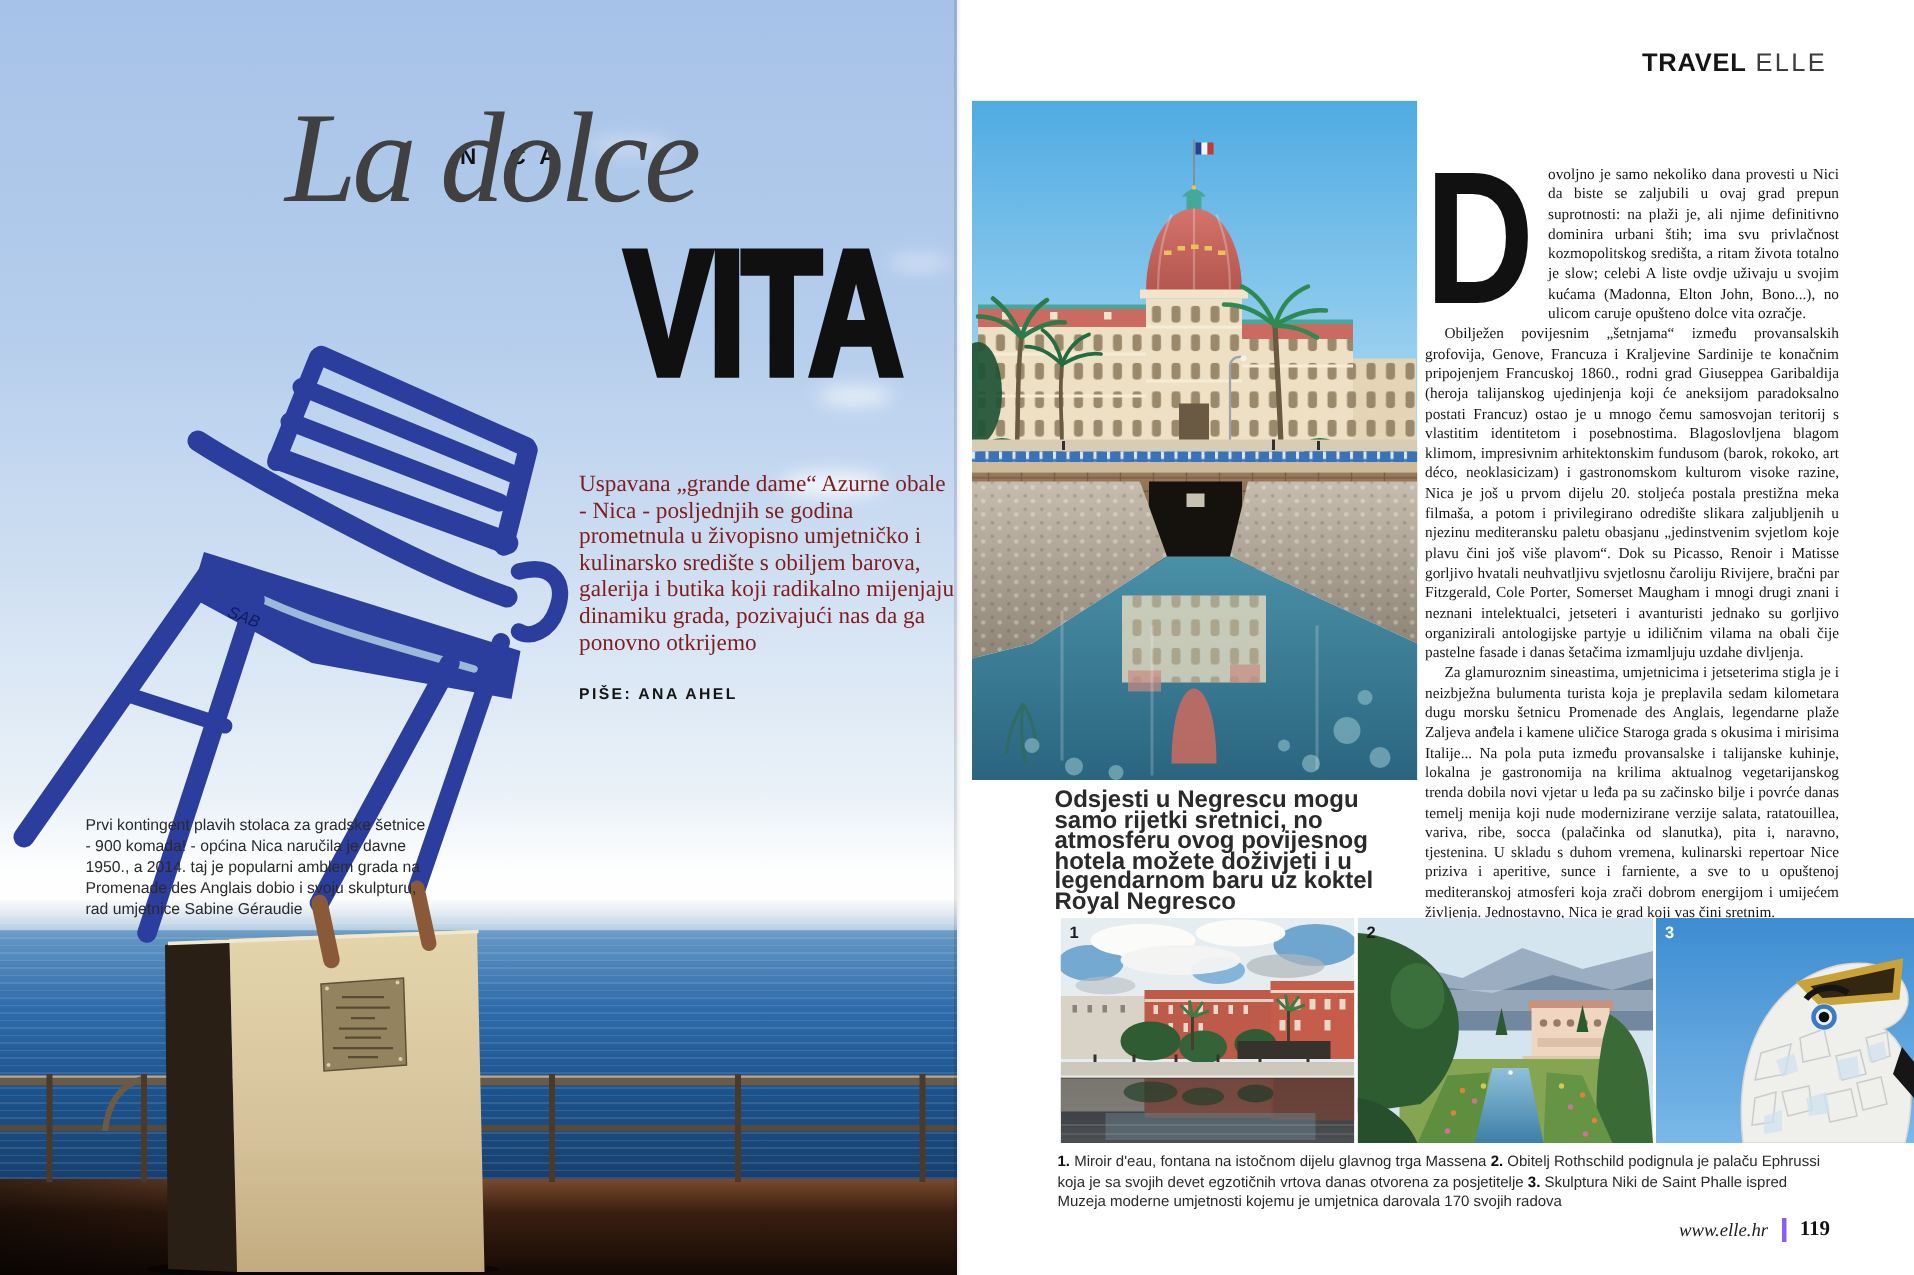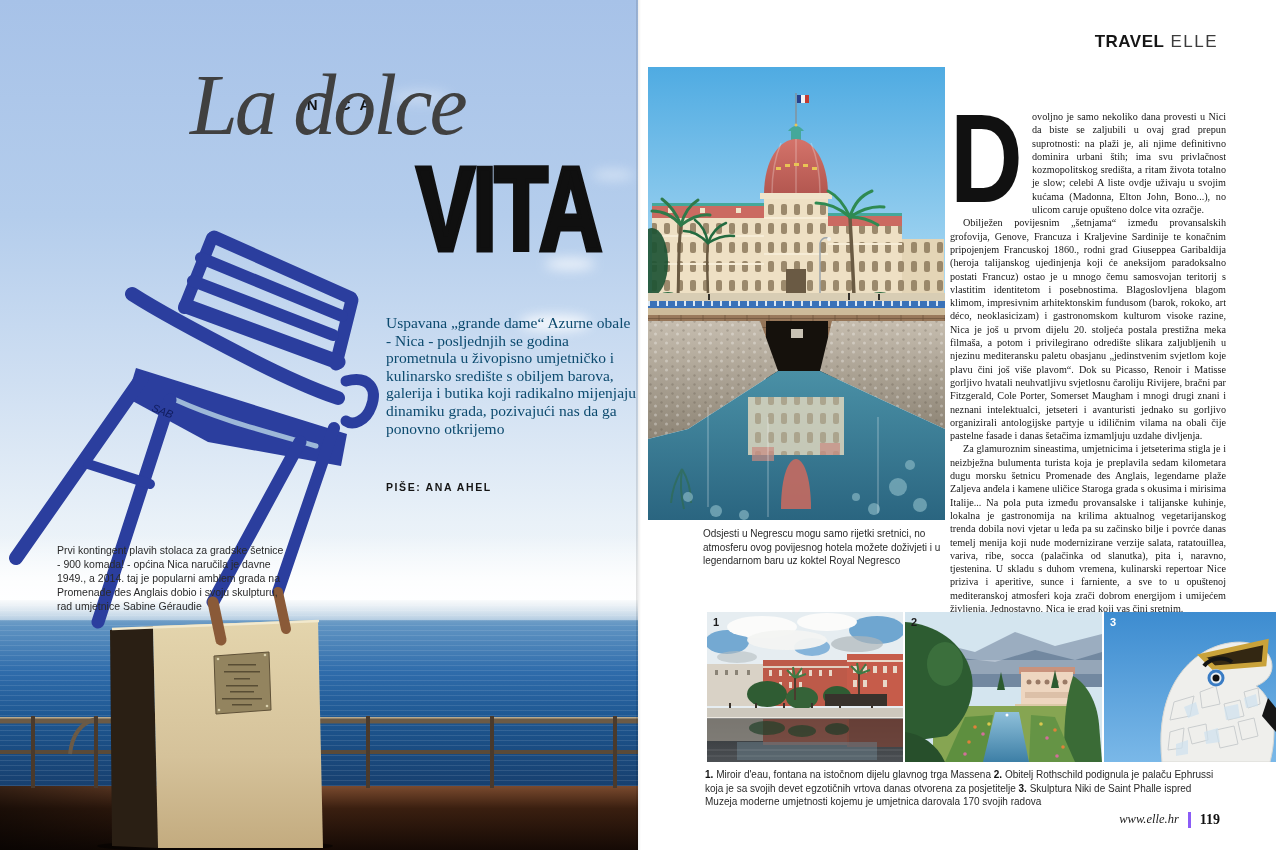--- a/index.html
+++ b/index.html
@@ -24,50 +24,50 @@
   
   .kicker{position:absolute;left:193px;top:56px;width:300px;text-align:center;z-index:5;
           font-weight:bold;font-size:15px;letter-spacing:9px;color:#121212;margin-top:40px;}
   .title-script{position:absolute;left:190px;top:62px;z-index:5;white-space:nowrap;
           font-family:"Liberation Serif",serif;font-style:italic;font-size:86px;line-height:1;
           letter-spacing:-3px;color:#404040;}
   .title-block{position:absolute;left:320px;top:150px;width:312px;text-align:center;z-index:5;}
   .title-block span{display:inline-block;font-weight:bold;font-size:118px;line-height:1;letter-spacing:-3px;
           color:#101010;-webkit-text-stroke:5px #101010;transform:scaleX(.74);transform-origin:100% 50%;}
   .deck-text{position:absolute;left:386px;top:314px;width:252px;z-index:5;
-          font-family:"Liberation Serif",serif;font-size:15.5px;line-height:17.6px;color:#0c4a6e;}
+          font-family:"Liberation Serif",serif;font-size:15.5px;line-height:17.6px;color:#7f1d1d;}
   .byline{position:absolute;left:386px;top:457px;z-index:5;font-weight:bold;font-size:10.5px;
-          letter-spacing:1.6px;color:#151515;margin-top:24px;}
+          letter-spacing:1.6px;color:#151515;}
   .left-caption{position:absolute;left:57px;top:543px;width:230px;z-index:5;
           font-size:10.5px;line-height:14px;color:#2a2a2a;}
   
   .right-page{position:absolute;left:638px;top:0;width:638px;height:850px;background:var(--page-bg);}
   .gutter{position:absolute;left:636px;top:0;width:5px;height:850px;z-index:6;
           background:linear-gradient(90deg,rgba(0,0,0,.12),rgba(0,0,0,0));}
   .header{position:absolute;top:32px;right:58px;z-index:5;font-size:17px;color:#151515;}
   .header .sec{font-weight:bold;letter-spacing:.5px;}
   .header .brand{font-weight:normal;letter-spacing:1.5px;margin-left:6px;color:#3c3c3c;}
   .negresco{position:absolute;left:10px;top:67px;width:297px;height:453px;overflow:hidden;}
-  .negresco-caption{position:absolute;left:65px;top:527px;width:248px;font-size:10px;line-height:13.5px;color:#2a2a2a;}
+  .negresco-caption{position:absolute;left:65px;top:527px;width:248px;font-size:16px;line-height:13.5px;color:#2a2a2a;font-weight:bold;}
   .article{position:absolute;left:312px;top:110px;width:276px;z-index:1;
            font-family:"Liberation Serif",serif;font-size:10.2px;line-height:13.3px;color:var(--ink);
            text-align:justify;}
   .article p{margin:0;}
   .article p + p{text-indent:13px;}
   .dropcap{float:left;width:76px;height:92px;margin:4px 6px 0 0;
            font-family:"Liberation Sans",sans-serif;font-weight:bold;font-size:126px;line-height:90px;
            transform:scaleX(.8);transform-origin:0 0;color:#111;}
   .strip-photo{position:absolute;top:612px;height:150px;overflow:hidden;z-index:2;}
   .sp1{left:69px;width:196px;} .sp2{left:267px;width:197px;} .sp3{left:466px;width:172px;}
   .photo-num{position:absolute;top:4px;left:6px;font-weight:bold;font-size:11px;z-index:3;}
   .num-dark{color:#1c1c1c;} .num-white{color:#ffffff;}
   .strip-caption{position:absolute;left:67px;top:768px;width:518px;z-index:2;
            font-size:10px;line-height:13.5px;color:#2a2a2a;}
   .strip-caption b{font-weight:bold;color:#111;}
-  .footer{position:absolute;top:812px;right:56px;display:flex;align-items:flex-start;z-index:5;}
+  .footer{position:absolute;top:812px;right:56px;display:flex;align-items:center;z-index:5;}
   .site{font-family:"Liberation Serif",serif;font-style:italic;font-size:12.5px;color:#1a1a1a;}
   .pagenum{font-family:"Liberation Serif",serif;font-weight:bold;font-size:14px;color:#111;
            border-left:3px solid #8b5cf6;margin-left:9px;padding-left:9px;}
   svg{display:block;}
 </style>
 </head>
 <body>
 
 <div class="spread">
 
@@ -143,21 +143,21 @@
       <text x="152" y="183" transform="rotate(21 152 180)" font-size="11" font-style="italic" fill="#101c5e">SAB</text>
     </svg>
 
     <div class="kicker">NICA</div>
     <div class="title-script">La dolce</div>
     <div class="title-block">
       <span>VITA</span>
     </div>
     <div class="deck-text">Uspavana „grande dame“ Azurne obale - Nica - posljednjih se godina prometnula u živopisno umjetničko i kulinarsko središte s obiljem barova, galerija i butika koji radikalno mijenjaju dinamiku grada, pozivajući nas da ga ponovno otkrijemo</div>
     <div class="byline">PIŠE: ANA AHEL</div>
-    <div class="left-caption">Prvi kontingent plavih stolaca za gradske šetnice - 900 komada! - općina Nica naručila je davne 1949., a 2014. taj je popularni amblem grada na Promenade des Anglais dobio i svoju skulpturu, rad umjetnice Sabine Géraudie</div>
+    <div class="left-caption">Prvi kontingent plavih stolaca za gradske šetnice - 900 komada! - općina Nica naručila je davne 1950., a 2014. taj je popularni amblem grada na Promenade des Anglais dobio i svoju skulpturu, rad umjetnice Sabine Géraudie</div>
   </div>
 
   <div class="gutter"></div>
 
   <div class="right-page">
 
     <div class="header">
       <span class="sec">TRAVEL</span><span class="brand">ELLE</span>
     </div>
 

